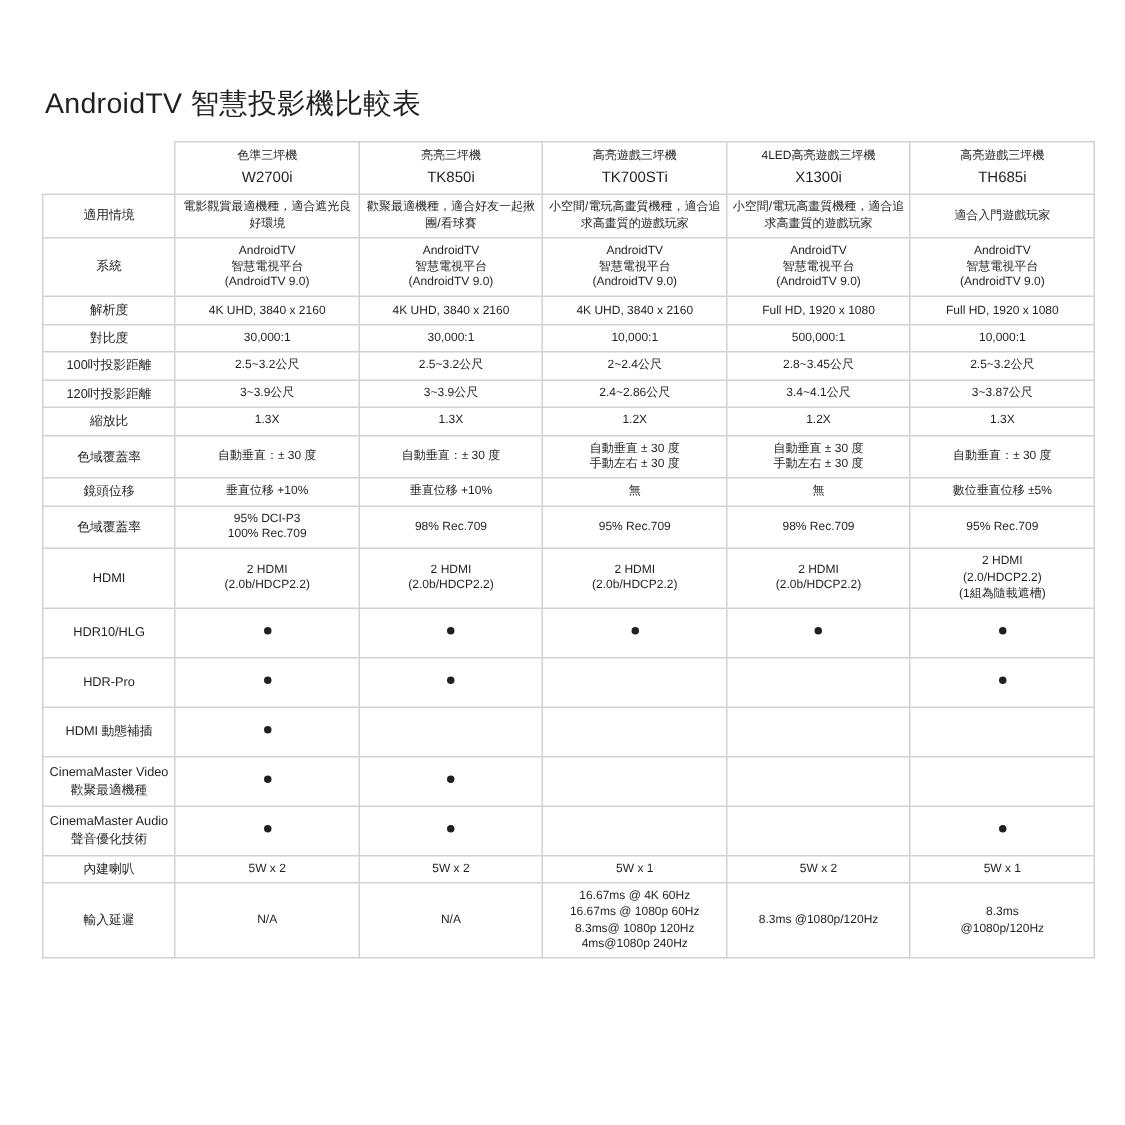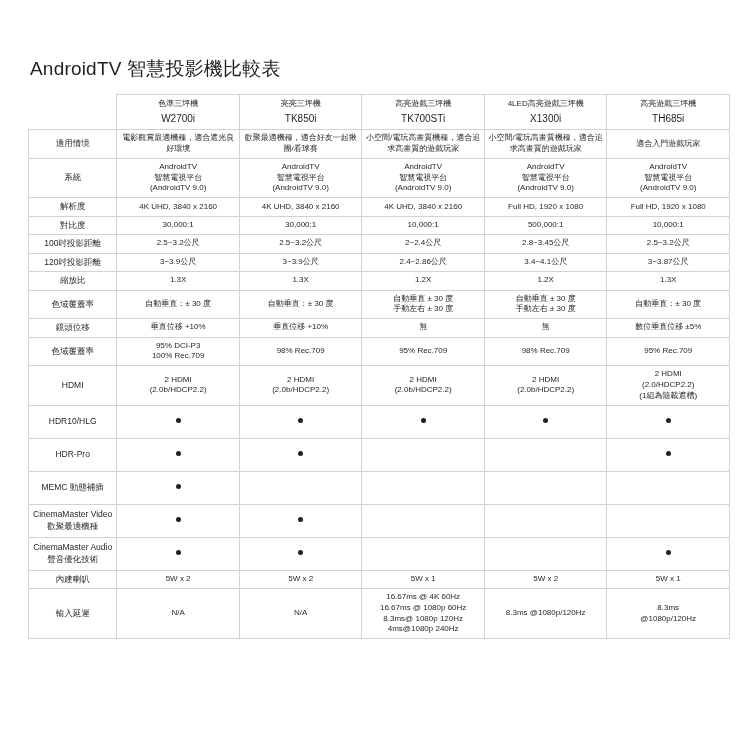--- a/index.html
+++ b/index.html
@@ -247,21 +247,21 @@
         </tr>
         <tr>
           <td class="rowlabel cell-multi">HDR-Pro</td>
           <td class="tall"><span class="dot"></span></td>
           <td class="tall"><span class="dot"></span></td>
           <td class="tall"></td>
           <td class="tall"></td>
           <td class="tall"><span class="dot"></span></td>
         </tr>
         <tr>
-          <td class="rowlabel cell-multi">MEMC 動態補插</td>
+          <td class="rowlabel cell-multi">HDMI 動態補插</td>
           <td class="tall"><span class="dot"></span></td>
           <td class="tall"></td>
           <td class="tall"></td>
           <td class="tall"></td>
           <td class="tall"></td>
         </tr>
         <tr>
           <td class="rowlabel cell-multi">CinemaMaster Video
 歡聚最適機種</td>
           <td class="tall"><span class="dot"></span></td>

